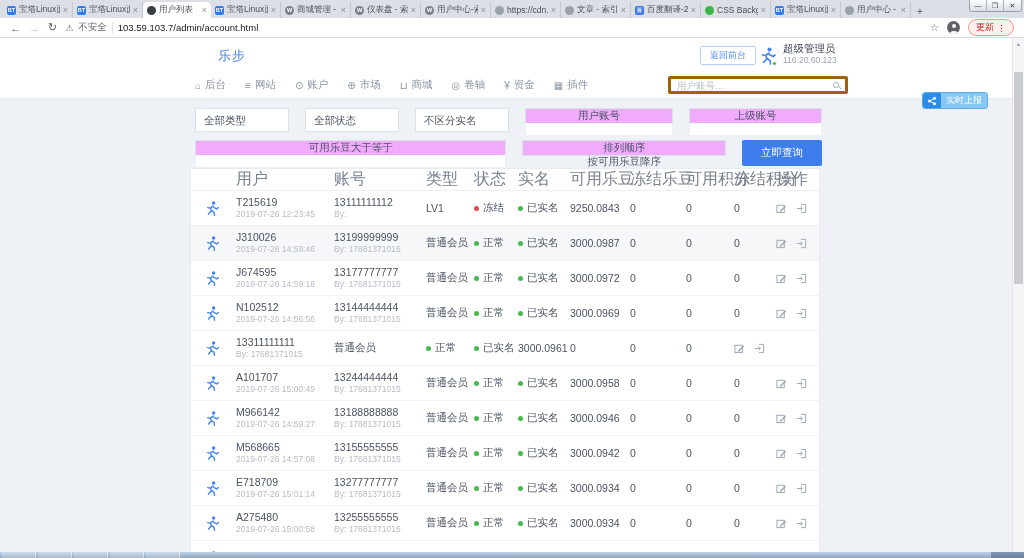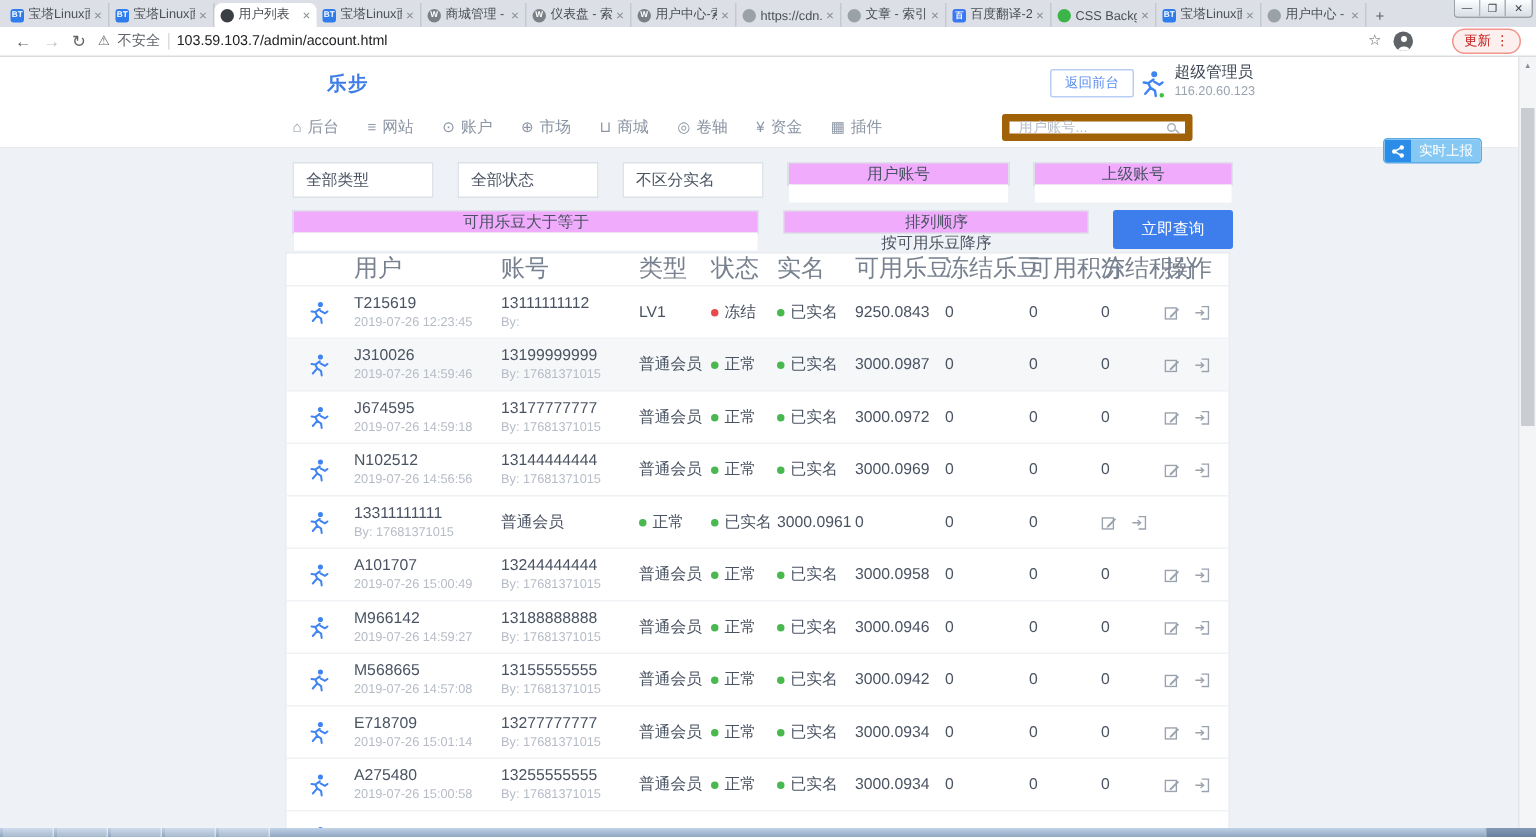--- a/index.html
+++ b/index.html
@@ -30,39 +30,39 @@
   .nav-btn.disabled { color:#bcc0c4; }
   .url-chip { flex:1; display:flex; align-items:center; gap:5px; font-size:9.5px; }
   .warn-icon { color:#5f6368; font-size:9px; }
   .warn-text { color:#5f6368; }
   .chip-sep { width:1px; height:11px; background:#dadce0; }
   .url-text { color:#202124; }
   .star-icon { font-size:10px; color:#5f6368; }
   .profile-icon { width:13px; height:13px; border-radius:50%; background:#5f6368; position:relative; overflow:hidden; }
   .profile-icon::before { content:""; position:absolute; top:2.5px; left:4.5px; width:4px; height:4px; background:#fff; border-radius:50%; }
   .profile-icon::after { content:""; position:absolute; bottom:-2.5px; left:2.5px; width:8px; height:6px; background:#fff; border-radius:50% 50% 0 0; }
-  .update-pill { display:flex; align-items:center; gap:3px; border:1px solid #f1948c; background:#fdefed; color:#c5221f; border-radius:9px; padding:1px 7px; font-size:9px;margin-left:18px; }
+  .update-pill { display:flex; align-items:center; gap:3px; border:1px solid #f1948c; background:#fdefed; color:#c5221f; border-radius:9px; padding:1px 7px; font-size:9px; }
 
   
   .page { position:absolute; top:38px; left:0; width:1012px; bottom:6px; }
   .site-header { position:absolute; top:0; left:0; width:100%; height:34px; background:#fff; }
-  .logo { position:absolute; left:218px; top:9px; font-size:13px; font-weight:bold; color:#3e7ce8; letter-spacing:1px; }
+  .logo { position:absolute; left:218px; top:9px; font-size:13px; font-weight:normal; color:#3e7ce8; letter-spacing:1px; }
   .back-front-btn { position:absolute; left:700px; top:8px; padding:2px 9px; border:1px solid #b9cef4; border-radius:2px; color:#5a8df0; font-size:9px; background:#fff; }
   .admin-block { position:absolute; left:757px; top:4px; display:flex; align-items:flex-end; gap:6px; }
   .avatar-wrap { position:relative; width:20px; height:20px; }
   .online-dot { position:absolute; right:0; bottom:0; width:5px; height:5px; border-radius:50%; background:#3fc23f; border:1px solid #fff; }
   .admin-texts { display:flex; flex-direction:column; line-height:1.25; }
   .admin-role { font-size:10.5px; color:#3c4452; }
   .admin-ip { font-size:8.5px; color:#9aa3b0; }
 
   .nav-bar { position:absolute; top:34px; left:0; width:100%; height:27px; background:#fff; border-bottom:1px solid #e7eaee; }
   .nav-items { position:absolute; left:195px; top:0; height:26px; display:flex; gap:19px; align-items:center; }
   .nav-item { display:flex; align-items:center; gap:4px; font-size:10.5px; color:#8b95a4; }
   .nav-icon { font-size:10px; }
-  .nav-search { position:absolute; left:668px; top:4px; width:127px; height:18px; border:5px solid #a16207; border-radius:2px; background:#fff; display:flex; align-items:center; padding:0 6px; }
+  .nav-search { position:absolute; left:668px; top:4px; width:180px; height:18px; border:3px solid #a16207; border-radius:2px; background:#fff; display:flex; align-items:center; padding:0 6px; }
   .nav-search input { flex:1; border:none; outline:none; font-size:9.5px; color:#5a6472; background:transparent; width:100%; }
   .nav-search input::placeholder { color:#b7bec8; }
   .mag { width:6px; height:6px; border:1.2px solid #a8b0ba; border-radius:50%; position:relative; flex:0 0 auto; }
   .mag::after { content:""; position:absolute; width:3.5px; height:1.2px; background:#a8b0ba; transform:rotate(45deg); right:-3px; bottom:-1.5px; }
 
   .float-widget { position:absolute; left:922px; top:54px; height:17px; display:flex; z-index:6; border-radius:3px; overflow:hidden; border:1px solid #57ace6; }
   .fw-icon { width:18px; background:#2b8de8; display:flex; align-items:center; justify-content:center; }
   .fw-label { background:#85c8f4; color:#fff; font-size:9px; display:flex; align-items:center; padding:0 5px; }
 
   

